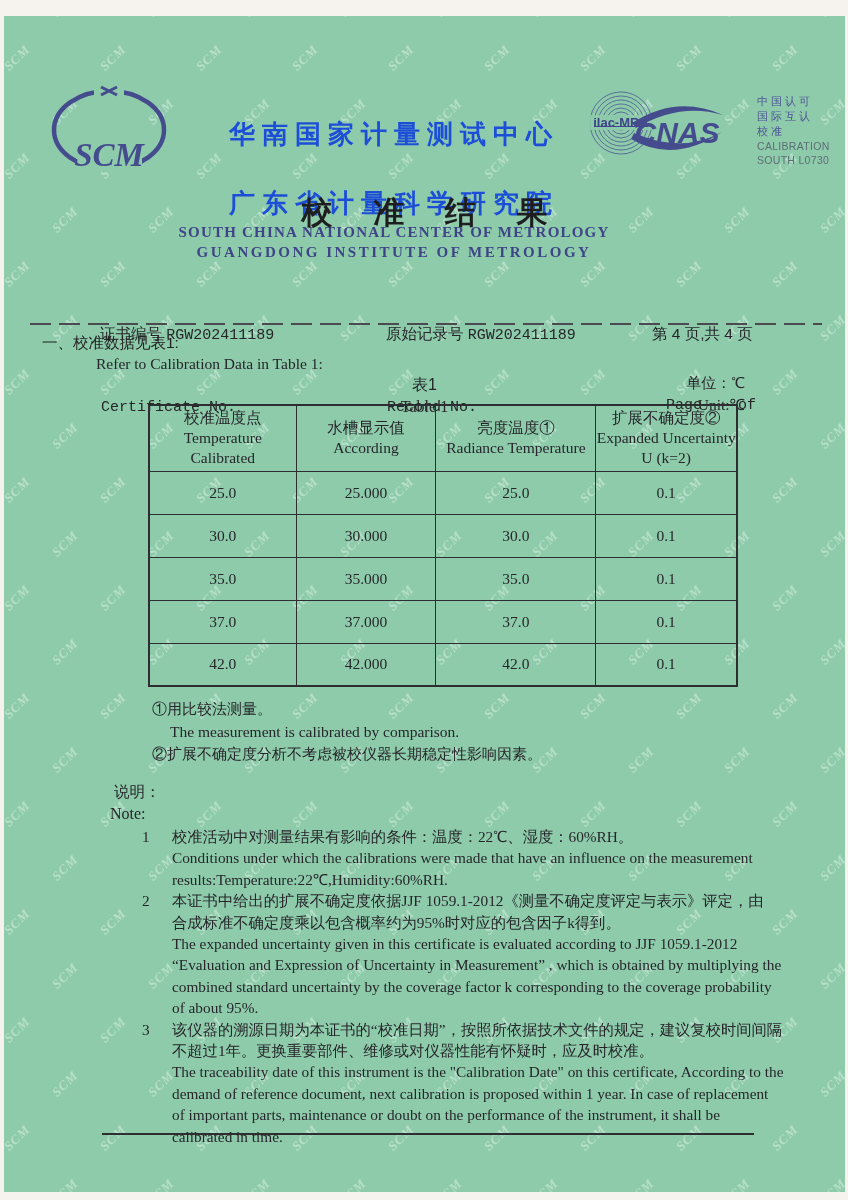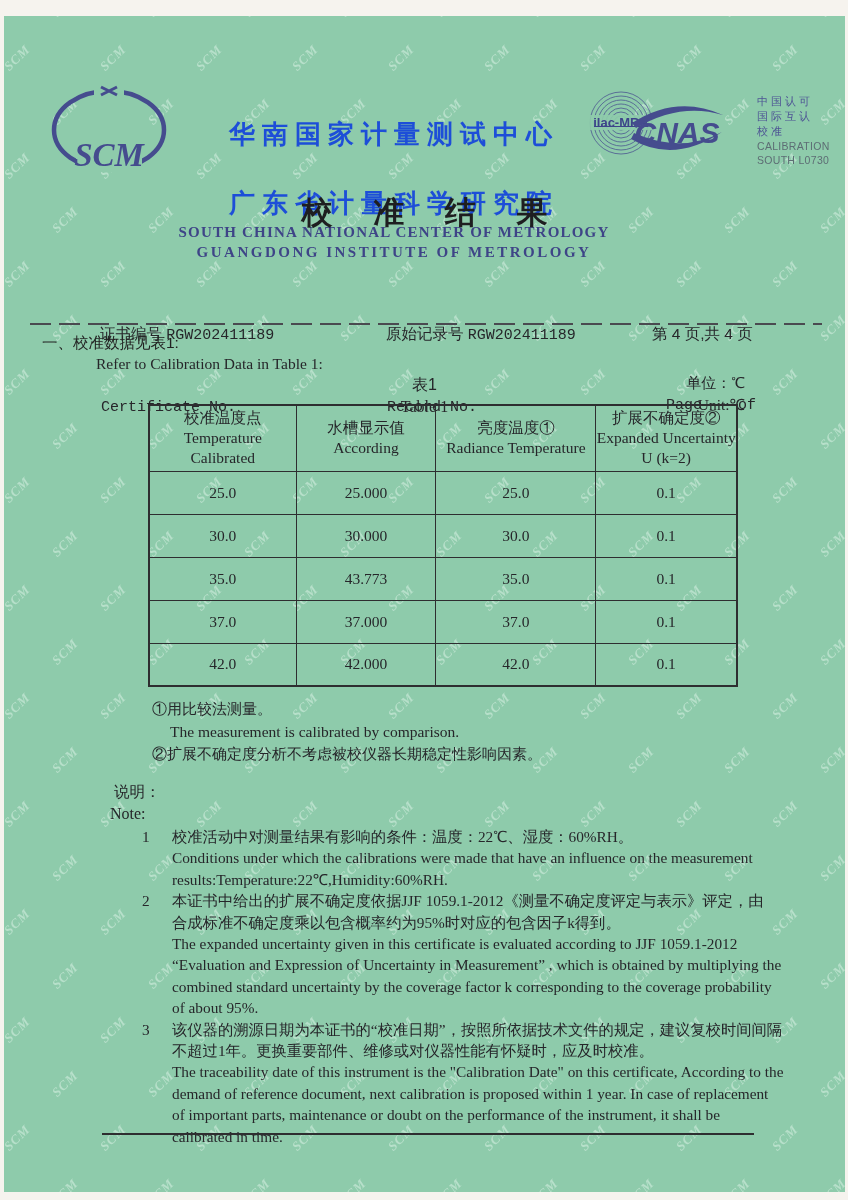--- a/index.html
+++ b/index.html
@@ -405,21 +405,21 @@
             <td>0.1</td>
           </tr>
           <tr>
             <td>30.0</td>
             <td>30.000</td>
             <td>30.0</td>
             <td>0.1</td>
           </tr>
           <tr>
             <td>35.0</td>
-            <td>43.773</td>
+            <td>35.000</td>
             <td>35.0</td>
             <td>0.1</td>
           </tr>
           <tr>
             <td>37.0</td>
             <td>37.000</td>
             <td>37.0</td>
             <td>0.1</td>
           </tr>
           <tr>

